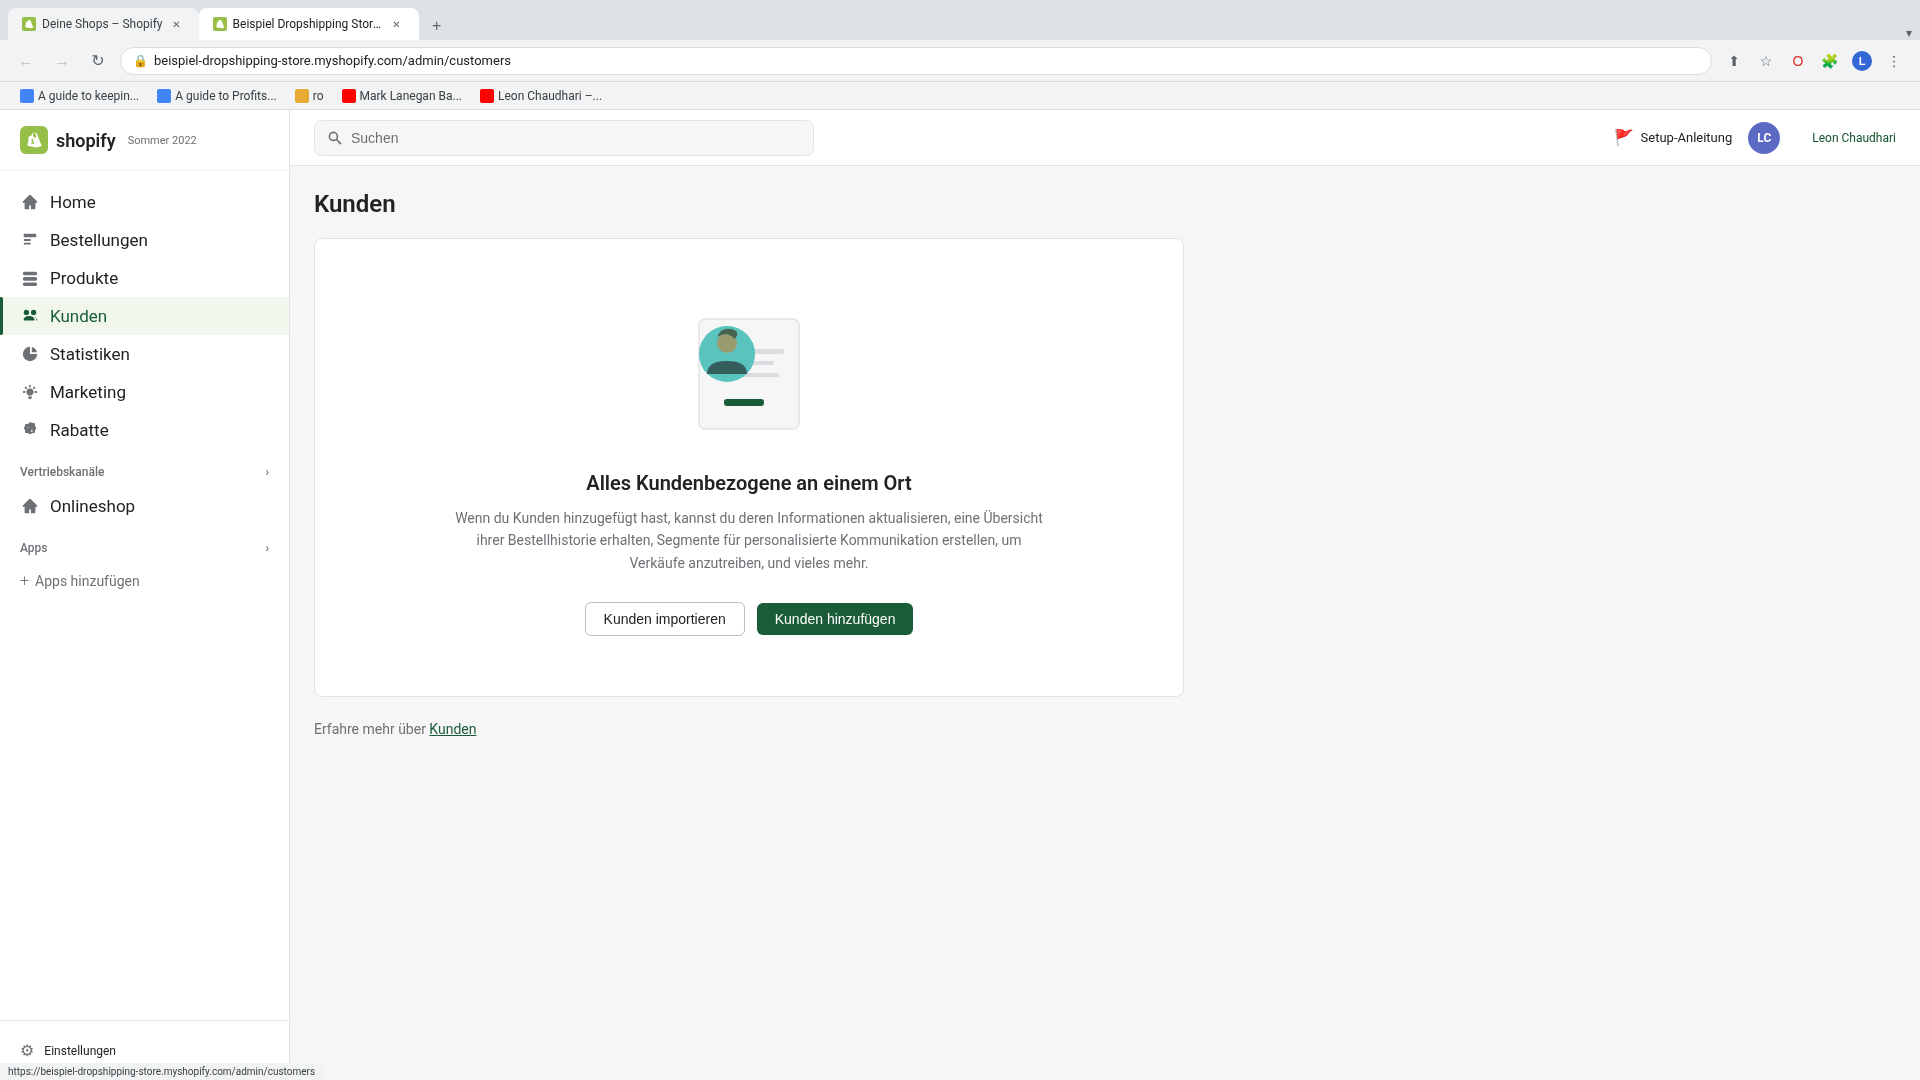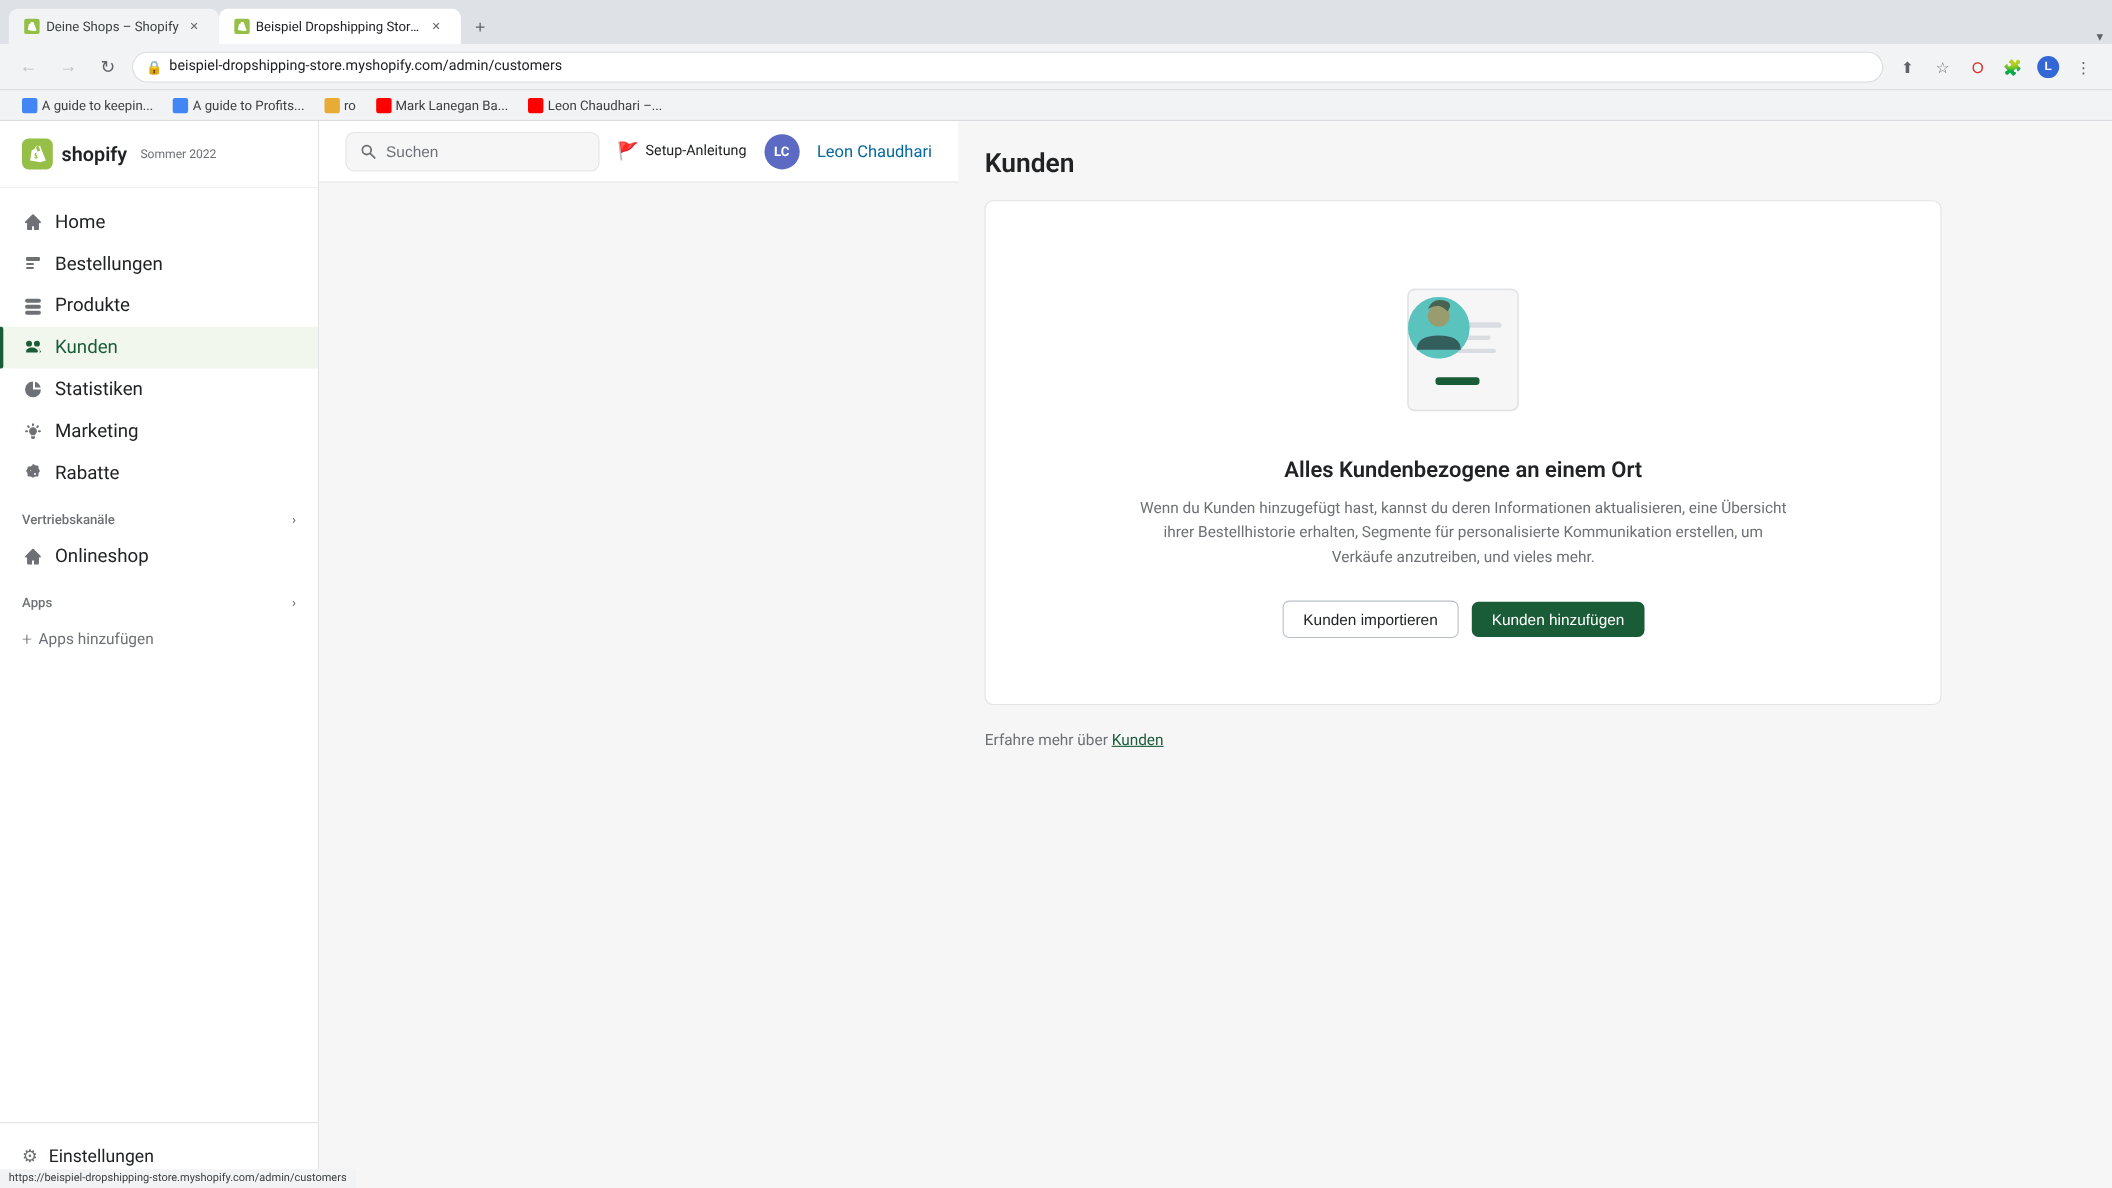--- a/index.html
+++ b/index.html
@@ -53,21 +53,21 @@
 
     
     .topbar { background: #fff; border-bottom: 1px solid #e1e3e5; height: 56px; display: flex; align-items: center; padding: 0 24px; gap: 16px; }
     .search-bar { flex: 1; max-width: 500px; display: flex; align-items: center; gap: 8px; background: #f6f6f7; border: 1px solid #e1e3e5; border-radius: 8px; padding: 0 12px; height: 36px; }
     .search-bar input { border: none; background: transparent; outline: none; font-size: 14px; color: #202223; flex: 1; }
     .search-bar input::placeholder { color: #6d7175; }
     .topbar-actions { margin-left: auto; display: flex; align-items: center; gap: 16px; }
     .setup-guide { display: flex; align-items: center; gap: 6px; font-size: 13px; color: #202223; cursor: pointer; }
     .setup-flag { color: #f5a623; font-size: 16px; }
     .user-avatar { width: 32px; height: 32px; border-radius: 50%; background: #5c6ac4; display: flex; align-items: center; justify-content: center; color: white; font-size: 12px; font-weight: 700; cursor: pointer; }
-    .user-name { font-size: 15px; color: #0369a1; cursor: pointer; }
+    .user-name { font-size: 12px; color: #14532d; cursor: pointer; margin-left: 16px; }
 
     
     .main-content { flex: 1; overflow-y: auto; padding: 24px; }
     .page-title { font-size: 24px; font-weight: 600; color: #202223; margin-bottom: 20px; }
 
     .empty-state-card { background: #fff; border: 1px solid #e1e3e5; border-radius: 8px; padding: 60px 40px; display: flex; flex-direction: column; align-items: center; text-align: center; max-width: 870px; }
     
     
     .illustration { width: 160px; height: 140px; margin-bottom: 32px; position: relative; }
     
@@ -260,26 +260,26 @@
       </div>
       <div class="apps-add">
         <span class="plus">+</span>
         <span>Apps hinzufügen</span>
       </div>
     </div>
 
     <div class="sidebar-footer">
       <div class="settings-item">
         <span style="font-size:16px; color:#6d7175;">⚙</span>
-        <span style="font-size:16px; color:#202223;">Einstellungen</span>
-      </div>
-    </div>
-  </div>
-
-  <div style="flex:1; display:flex; flex-direction:row;">
+        <span style="font-size:12px; color:#202223;">Einstellungen</span>
+      </div>
+    </div>
+  </div>
+
+  <div style="flex:1; display:flex; flex-direction:column;">
 
     <div class="topbar">
       <div class="search-bar">
         <svg width="16" height="16" viewBox="0 0 20 20" fill="#6d7175">
             <path d="M8 4a4 4 0 100 8 4 4 0 000-8zM2 8a6 6 0 1110.89 3.476l4.817 4.817a1 1 0 01-1.414 1.414l-4.816-4.816A6 6 0 012 8z"></path>
           </svg>
         <input type="text" placeholder="Suchen" style="">
       </div>
       <div class="topbar-actions">
         <div class="setup-guide">

